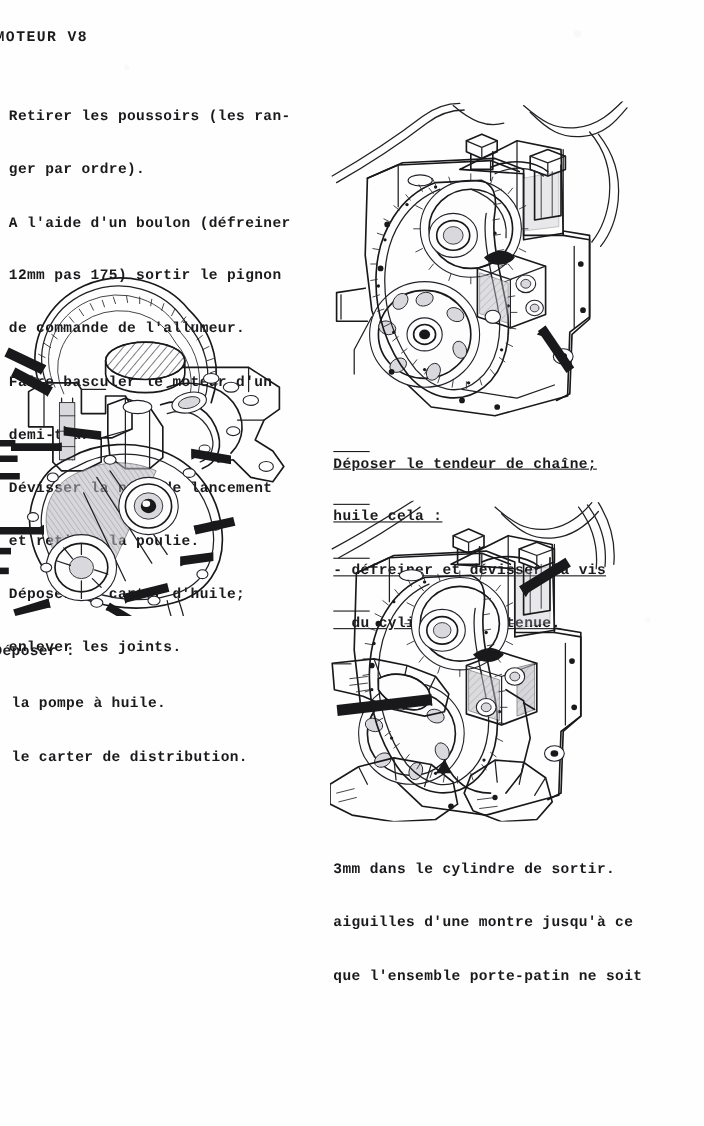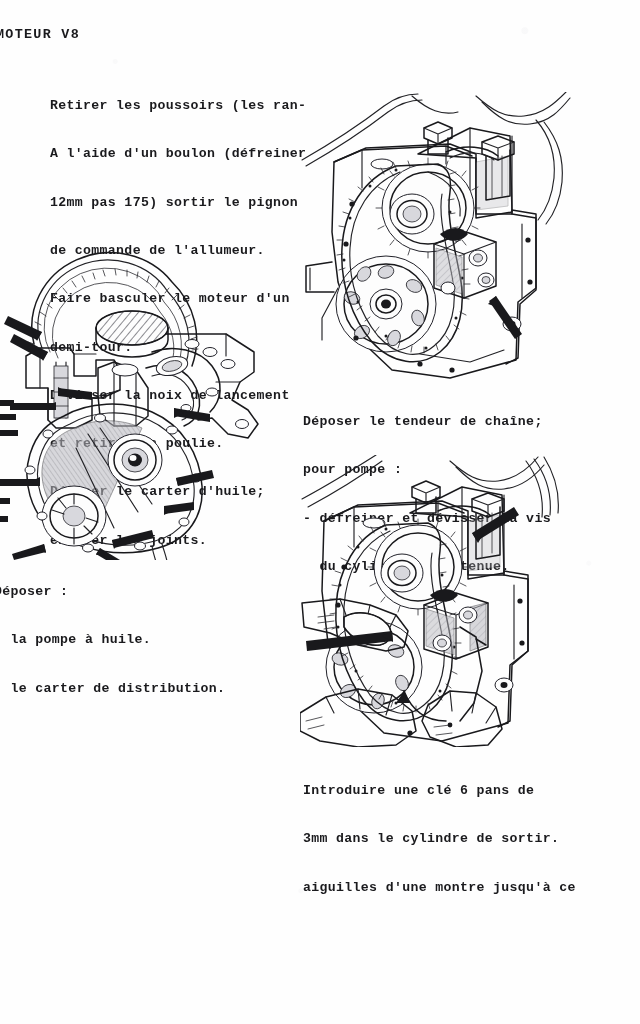--- a/index.html
+++ b/index.html
@@ -54,33 +54,33 @@
     left: -4px;
     top: 27px;
     font-size: 13.4px;
     letter-spacing: 1.3px;
   }
 
   .block-intro {
     position: absolute;
     left: 8px;
     top: 66px;
-    margin-left: 42px;
   }
 
   .block-depose-left {
     position: absolute;
     left: -6px;
     top: 552px;
   }
 
   .block-tendeur {
     position: absolute;
     left: 303px;
     top: 382px;
+    text-decoration: underline;
   }
 
   .block-cle {
     position: absolute;
     left: 303px;
     top: 751px;
   }
 
   .tw .ln { display: block; }
 
@@ -106,20 +106,21 @@
 </head>
 <body>
 
 <div class="page">
   <div class="paper-grain"></div>
 
   <div class="tw header">MOTEUR V8</div>
 
   <div class="tw block-intro">
     <span class="ln">Retirer les poussoirs (les ran-</span>
+    <span class="ln">ger par ordre).</span>
     <span class="ln">A l'aide d'un boulon (défreiner</span>
     <span class="ln">12mm pas 175) sortir le pignon</span>
     <span class="ln">de commande de l'allumeur.</span>
     <span class="ln">Faire basculer le moteur d'un</span>
     <span class="ln">demi-tour.</span>
     <span class="ln">Dévisser la noix de lancement</span>
     <span class="ln">et retirer la poulie.</span>
     <span class="ln">Déposer le carter d'huile;</span>
     <span class="ln">enlever les joints.</span>
   </div>
@@ -403,21 +404,21 @@
 
       <g class="fill-dk">
         <polygon points="222,242 196,204 189,209 215,247"></polygon>
         <polygon points="196,204 200,216 188,212"></polygon>
       </g>
     </svg>
   </div>
 
   <div class="tw block-tendeur">
     <span class="ln">Déposer le tendeur de chaîne;</span>
-    <span class="ln">pour pompe :</span>
+    <span class="ln">huile cela :</span>
     <span class="ln">- défreiner et dévisser la vis</span>
     <span class="ln">  du cylindre de retenue.</span>
   </div>
 
   <div class="tw block-depose-left">
     <span class="ln">Déposer :</span>
     <span class="ln">- la pompe à huile.</span>
     <span class="ln">- le carter de distribution.</span>
   </div>
 
@@ -560,21 +561,21 @@
         <polygon points="6,186 92,176 93,186 7,196"></polygon>
         <polygon points="92,176 82,181 93,187"></polygon>
 
         <path class="ln-dk" stroke-width="3.5" fill="none" d="M104 236 C112 256 126 266 146 266"></path>
         <polygon points="104,236 96,248 110,248"></polygon>
       </g>
     </svg>
   </div>
 
   <div class="tw block-cle">
-    <span class="ln">Introduire une clé 6 pans de</span>
     <span class="ln">3mm dans le cylindre de sortir.</span>
     <span class="ln">aiguilles d'une montre jusqu'à ce</span>
+    <span class="ln">que l'ensemble porte-patin ne soit</span>
     
     
     
   </div>
 
 </div>
 
 </body></html>

